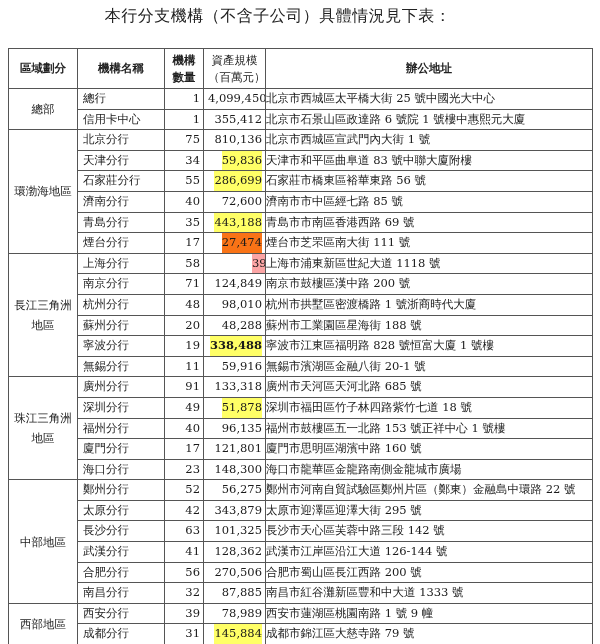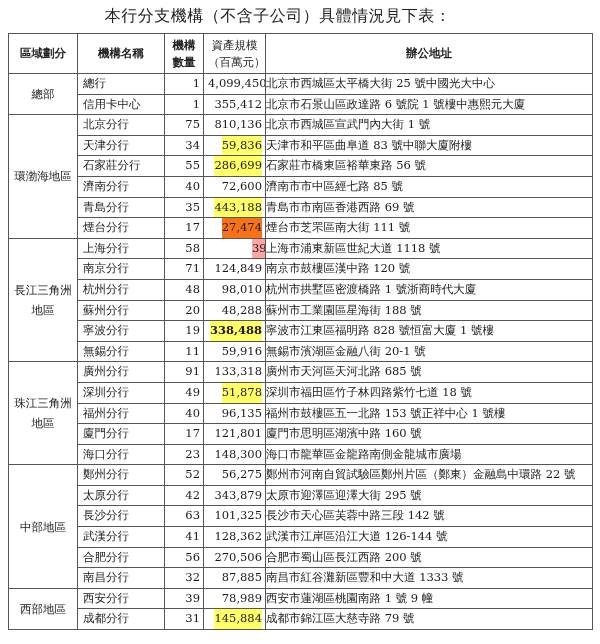--- a/index.html
+++ b/index.html
@@ -1,20 +1,20 @@
 <!DOCTYPE html>
 <html><head>
 <meta charset="utf-8">
 <style>
   html, body { margin: 0; padding: 0; background: #ffffff; }
   body { width: 600px; height: 644px; position: relative; overflow: hidden;
          font-family: "DejaVu Serif", "Liberation Serif", serif; color: #1a1a1a; }
   .title { position: absolute; top: 6px; left: 0; width: 556px; text-align: center;
            font-size: 16px; letter-spacing: 0.5px; color: #222; }
-  table { position: absolute; top: 33px; left: 8px; width: 584px; border-collapse: collapse;
+  table { position: absolute; top: 48px; left: 8px; width: 584px; border-collapse: collapse;
           table-layout: fixed; font-size: 11.5px; }
   td, th { border: 1px solid #555; padding: 0 4px; height: 19.6px; line-height: 19.6px;
            white-space: nowrap; overflow: hidden; }
   th { font-family: "DejaVu Sans", "Liberation Sans", sans-serif; font-weight: bold;
        font-size: 11.5px; height: 39px; line-height: 17px; text-align: center; color: #222; }
   table { border: 1.5px solid #333; }
   .region { text-align: center; white-space: normal; line-height: 20px; }
   .num { text-align: right; padding-right: 3px; }
   .name { padding-left: 5px; }
   .addr { padding-left: 0; }
@@ -97,21 +97,21 @@
         <td class="region" rowspan="6">長江三角洲地區</td>
         <td class="name"><span>上海分行</span></td>
         <td class="num"><span>58</span></td>
         <td class="num hl"><span style="background: #fca5a5; margin-left: 44px;">39,540</span></td>
         <td class="addr"><span>上海市浦東新區世紀大道 1118 號</span></td>
       </tr>
       <tr>
         <td class="name"><span>南京分行</span></td>
         <td class="num"><span>71</span></td>
         <td class="num"><span>124,849</span></td>
-        <td class="addr"><span>南京市鼓樓區漢中路 120 號</span></td>
+        <td class="addr"><span>南京市鼓樓區漢中路 200 號</span></td>
       </tr>
       <tr>
         <td class="name"><span>杭州分行</span></td>
         <td class="num"><span>48</span></td>
         <td class="num"><span>98,010</span></td>
         <td class="addr"><span>杭州市拱墅區密渡橋路 1 號浙商時代大廈</span></td>
       </tr>
       <tr>
         <td class="name"><span>蘇州分行</span></td>
         <td class="num"><span>20</span></td>

